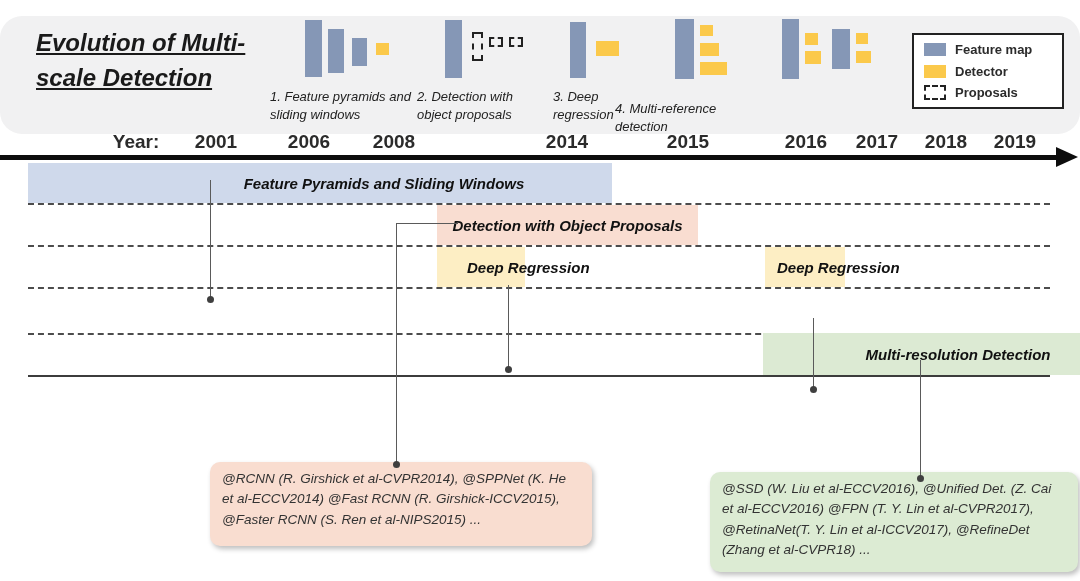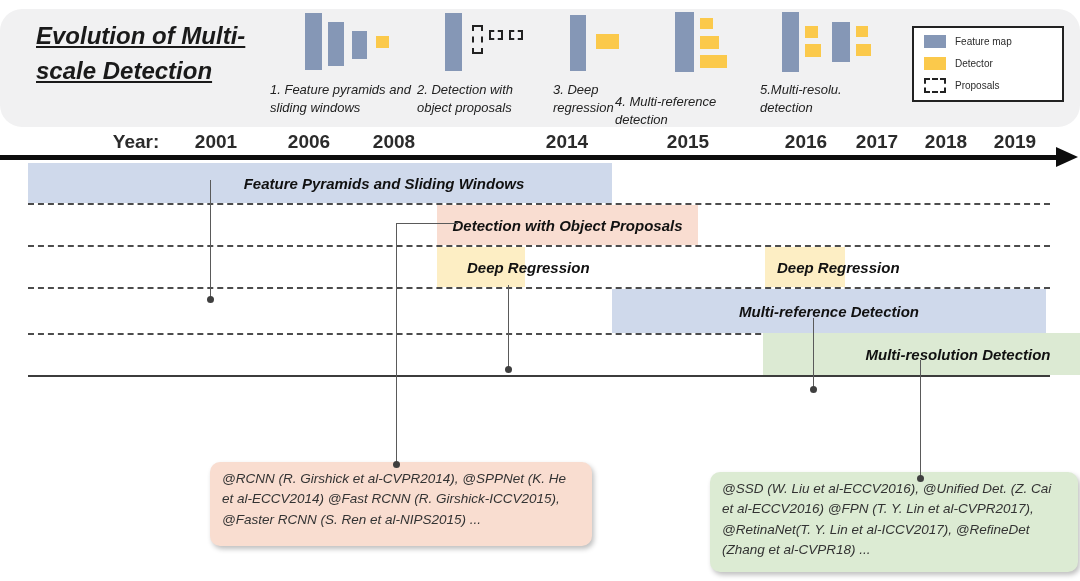--- a/index.html
+++ b/index.html
@@ -7,34 +7,34 @@
     --band-blue:#cfd9eb; --band-pink:#f9ddd1; --band-yellow:#fdeec4; --band-green:#dcead3;
     --box-blue:#cdd7e9; --box-yellow:#fdf3cf; --box-pink:#f9ddd0; --box-blue2:#d5dff0; --box-green:#dcebd3;
     --line:#4a4a4a; --ink:#2b2b2b;
   }
   *{box-sizing:border-box;margin:0;padding:0;}
   body{background:#fff;font-family:"Liberation Sans",sans-serif;color:var(--ink);}
   .stage{position:relative;width:1080px;height:581px;background:#fff;overflow:hidden;}
   .abs{position:absolute;}
 
   
-  .hdr{position:absolute;left:0;top:9px;width:1080px;height:118px;background:var(--header-bg);border-radius:22px;}
+  .hdr{position:absolute;left:0;top:16px;width:1080px;height:118px;background:var(--header-bg);border-radius:22px;}
   .title{position:absolute;left:36px;top:10px;width:262px;font-size:24px;font-weight:bold;
          font-style:italic;text-decoration:underline;line-height:1.45;color:#1a1a1a;}
   .fm{background:var(--feature-map);}
   .det{background:var(--detector);}
   .prop{border:2px dashed #222;background:transparent;}
   .cap{position:absolute;top:72px;font-size:13px;font-style:italic;text-align:left;line-height:1.35;color:#222;}
 
   .legend{position:absolute;left:912px;top:17px;width:152px;height:76px;background:#fff;
           border:2px solid #222;padding:7px 10px;display:flex;flex-direction:column;justify-content:space-between;}
   .lrow{display:flex;align-items:center;gap:9px;}
   .lsw{width:22px;height:13px;flex:0 0 auto;}
   .lsw.prop{height:15px;}
-  .ltxt{font-size:10px;font-weight:normal;}
+  .ltxt{font-size:13px;font-weight:bold;}
 
   
   .yearlbl{position:absolute;top:131px;font-size:19px;font-weight:bold;transform:translateX(-50%);}
   .year{position:absolute;top:131px;font-size:19px;font-weight:bold;transform:translateX(-50%);}
   .axis{position:absolute;left:0;top:155px;width:1060px;height:5px;background:#0d0d0d;}
   .axis-arrow{position:absolute;left:1056px;top:147px;width:0;height:0;
               border-left:22px solid #0d0d0d;border-top:10px solid transparent;border-bottom:10px solid transparent;}
 
   
   .dash{position:absolute;left:28px;width:1022px;border-top:2px dashed #4c4c4c;z-index:1;}
@@ -92,21 +92,20 @@
     <div class="cap" style="left:615px;width:152px;margin-top:12px;">4. Multi-reference detection</div>
 
     <div>
       <div class="abs fm" style="left:782px;top:3px;width:17px;height:60px;"></div>
       <div class="abs det" style="left:805px;top:17px;width:13px;height:12px;"></div>
       <div class="abs det" style="left:805px;top:35px;width:16px;height:13px;"></div>
       <div class="abs fm" style="left:832px;top:13px;width:18px;height:40px;"></div>
       <div class="abs det" style="left:856px;top:17px;width:12px;height:11px;"></div>
       <div class="abs det" style="left:856px;top:35px;width:15px;height:12px;"></div>
     </div>
-    <div class="cap" style="left:760px;width:120px;">5.Multi-resolu. detection</div>
 
     <div class="legend">
       <div class="lrow">
         <span class="lsw fm"></span>
         <span class="ltxt">Feature map</span>
       </div>
       <div class="lrow">
         <span class="lsw det"></span>
         <span class="ltxt">Detector</span>
       </div>
@@ -142,23 +141,20 @@
   </div>
   <div class="band" style="left:28px;top:163px;width:584px;height:40px;background:var(--band-blue);justify-content:center;padding-left:128px;">
     <span class="blabel">Feature Pyramids and Sliding Windows</span>
   </div>
   <div class="band" style="left:437px;top:247px;width:88px;height:40px;background:var(--band-yellow);padding-left:30px;">
     <span class="blabel">Deep Regression</span>
   </div>
   <div class="band" style="left:765px;top:247px;width:80px;height:40px;background:var(--band-yellow);padding-left:12px;">
     <span class="blabel">Deep Regression</span>
   </div>
-  <div class="band center" style="left:612px;top:289px;width:434px;height:44px;background:var(--band-blue);">
-    <span class="blabel">Multi-reference Detection</span>
-  </div>
   <div class="band center" style="left:763px;top:333px;width:330px;height:42px;background:var(--band-green);padding-left:60px;">
     <span class="blabel">Multi-resolution Detection</span>
   </div>
 
   <div class="vline" style="left:210px;top:180px;height:118px;"></div>
   <div class="dot" style="left:207px;top:296px;"></div>
 
   <div class="hline" style="left:396px;top:223px;width:62px;"></div>
   <div class="vline" style="left:396px;top:223px;height:240px;"></div>
   <div class="dot" style="left:393px;top:461px;"></div>

